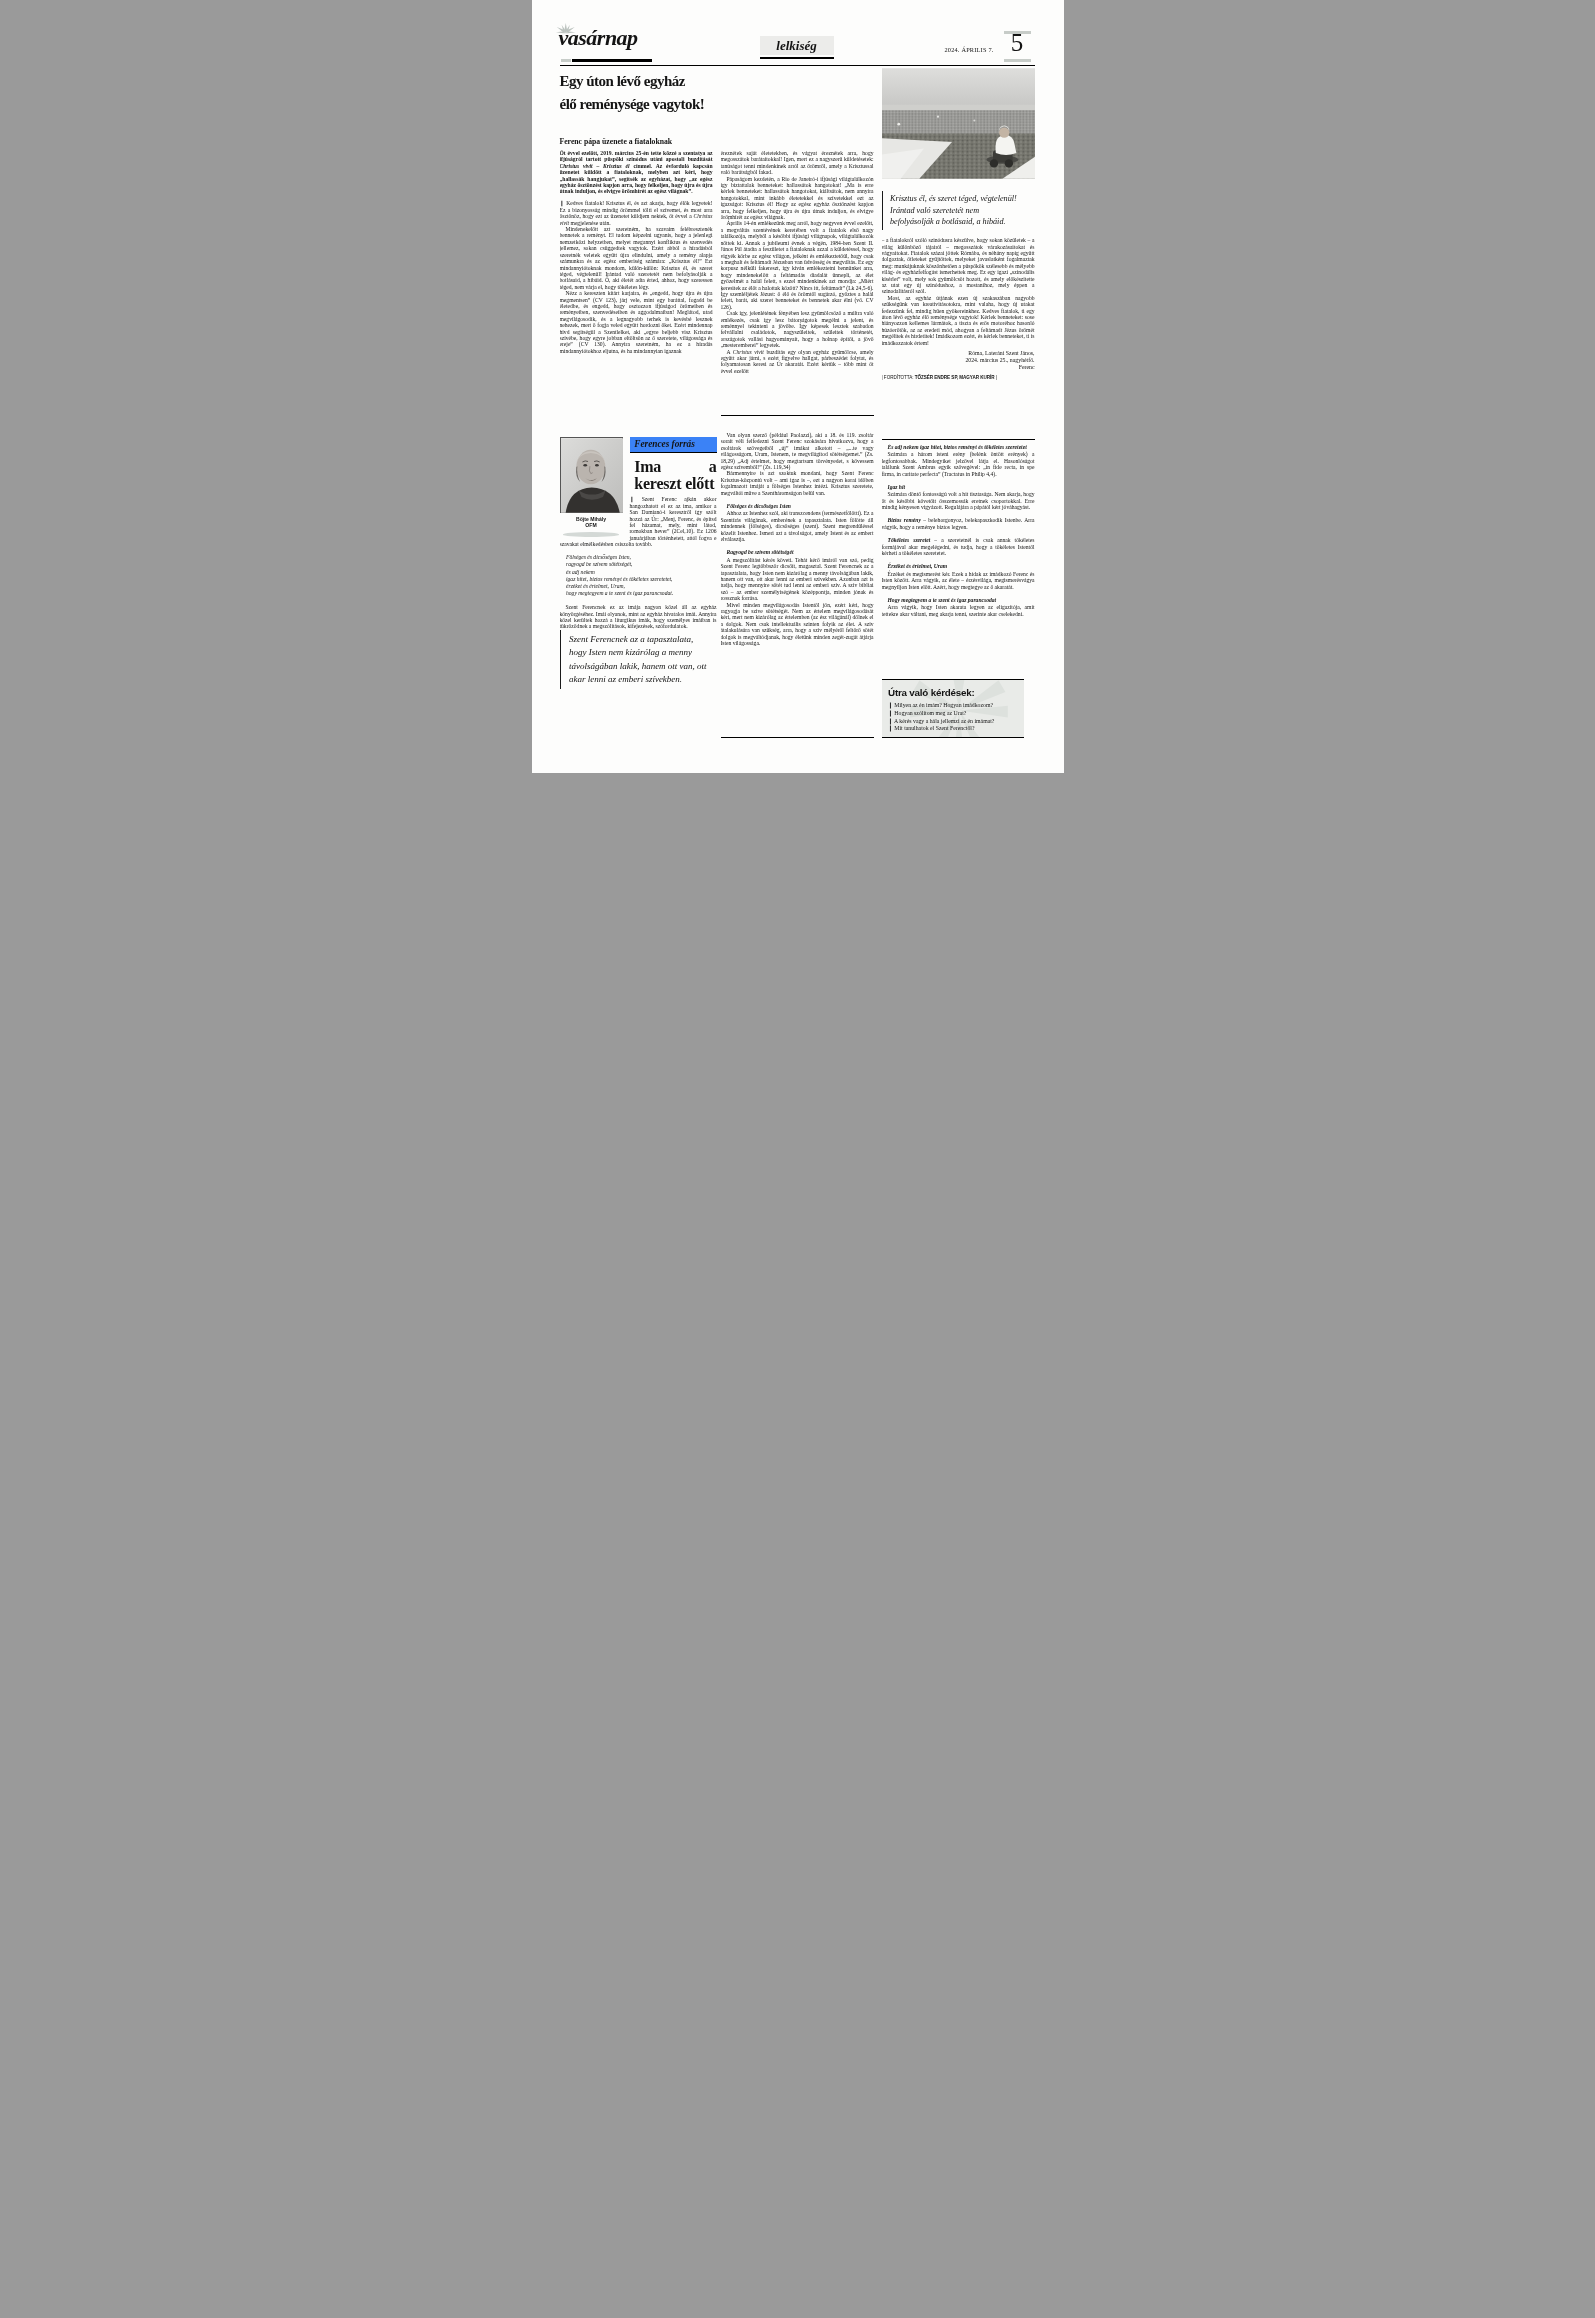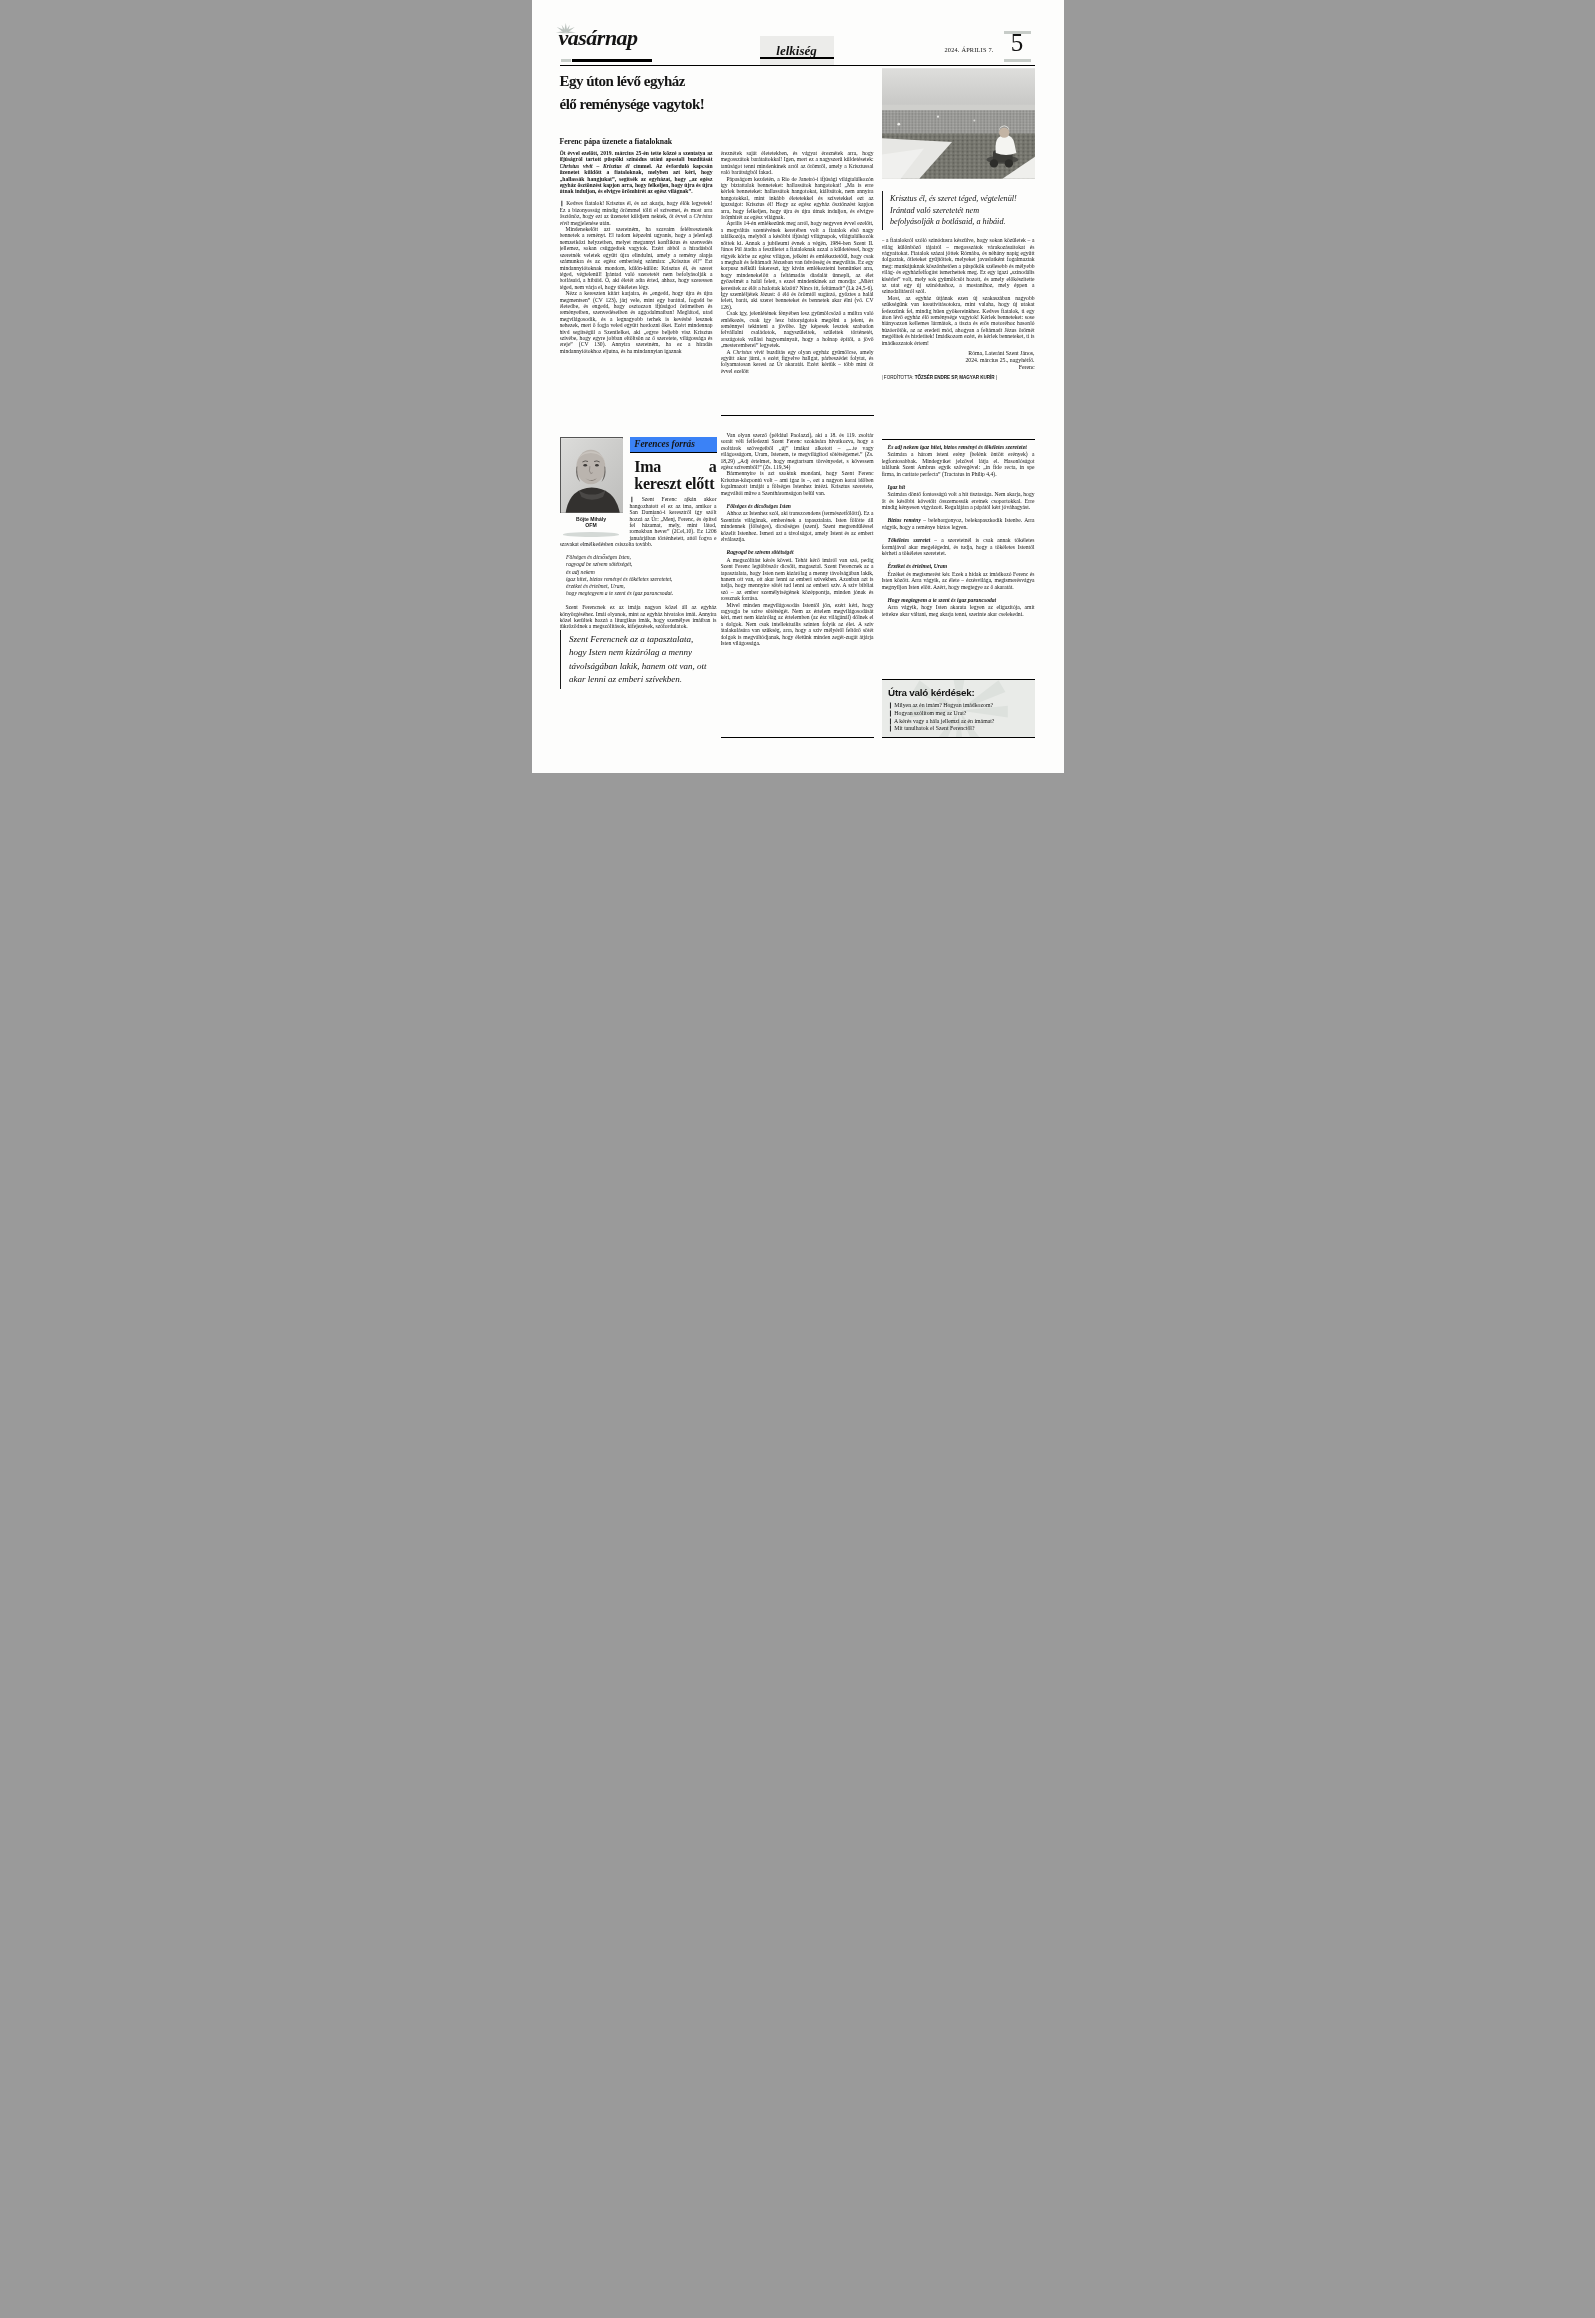--- a/index.html
+++ b/index.html
@@ -5,21 +5,21 @@
   html,body{margin:0;padding:0;background:#9a9a9a;}
   .page{position:relative;width:532px;height:773px;margin:0 auto;background:#fdfdfc;
         font-family:"Liberation Serif",serif;color:#141414;overflow:hidden;}
   .abs{position:absolute;}
   
   .masthead{left:27px;top:27px;font-size:22px;font-style:italic;font-weight:bold;
             letter-spacing:-0.5px;line-height:1;z-index:2;}
   .mast-star{left:23.4px;top:23.4px;z-index:1;}
   .mast-bar-gray{left:29px;top:59px;width:10.3px;height:2.8px;background:#c7ccc8;}
   .mast-bar-black{left:40px;top:59px;width:80px;height:2.8px;background:#000;}
-  .section-box{left:228px;top:36px;width:74px;height:29px;background:#ececea;
+  .section-box{left:228px;top:36px;width:74px;height:19px;background:#ececea;
                display:flex;align-items:center;justify-content:center;
                font-size:13px;font-style:italic;font-weight:bold;}
   .section-underline{left:228px;top:57px;width:74px;height:1.9px;background:#000;}
   .date{left:383px;top:46px;width:79px;text-align:right;font-size:6.3px;letter-spacing:0.2px;}
   .pageno{left:471px;top:29px;width:29px;text-align:center;font-size:25px;line-height:27px;font-weight:400;}
   .pgbar{width:27px;height:3.3px;background:#c7ccc8;}
   .pgbar.top{left:472px;top:31px;}
   .pgbar.bot{left:472px;top:59px;}
   .header-rule{left:28px;top:65px;width:475px;height:1.2px;background:#000;}
   
@@ -55,21 +55,21 @@
   .kicker{overflow:hidden;background:#3b82f6;font-style:italic;font-weight:bold;font-size:9.3px;
           padding:4.2px 0 4.2px 4.7px;border-bottom:1.9px solid #000;}
   .ima-title{overflow:hidden;font-size:16px;line-height:17px;font-weight:bold;margin:5.6px 0 6.5px;
              padding-left:4.7px;letter-spacing:-0.2px;}
   .prayer{font-style:italic;margin:6.5px 0 6.5px 6.5px !important;line-height:1.3;text-align:left !important;}
   .pullq2{border-left:1.6px solid #1a1a1a;padding:2.8px 4.7px 2.8px 8.4px;margin-top:0;
           font-style:italic;font-size:9px;line-height:1.5;text-align:left;}
   .subh{font-weight:bold;font-style:italic;margin:7px 0 0.9px !important;text-indent:6px;}
   .subh.first{margin-top:0 !important;}
   
-  .qbox{left:350px;top:679px;width:153px;height:59px;background:#e9ebe8;
+  .qbox{left:350px;top:679px;width:142px;height:59px;background:#e9ebe8;
         border-top:1.2px solid #000;border-bottom:1.4px solid #000;overflow:hidden;box-sizing:border-box;}
   .qbox-star{position:absolute;left:28px;top:-9.3px;opacity:.5;}
   .qtitle{position:relative;font-family:"Liberation Sans",sans-serif;font-weight:bold;
           font-size:9.8px;letter-spacing:-0.2px;margin:6.5px 0 4.7px 6.5px;}
   .qitem{position:relative;font-size:5.8px;line-height:7.7px;margin-left:6.5px;}
 </style>
 </head>
 <body>
 
 <div class="page">

